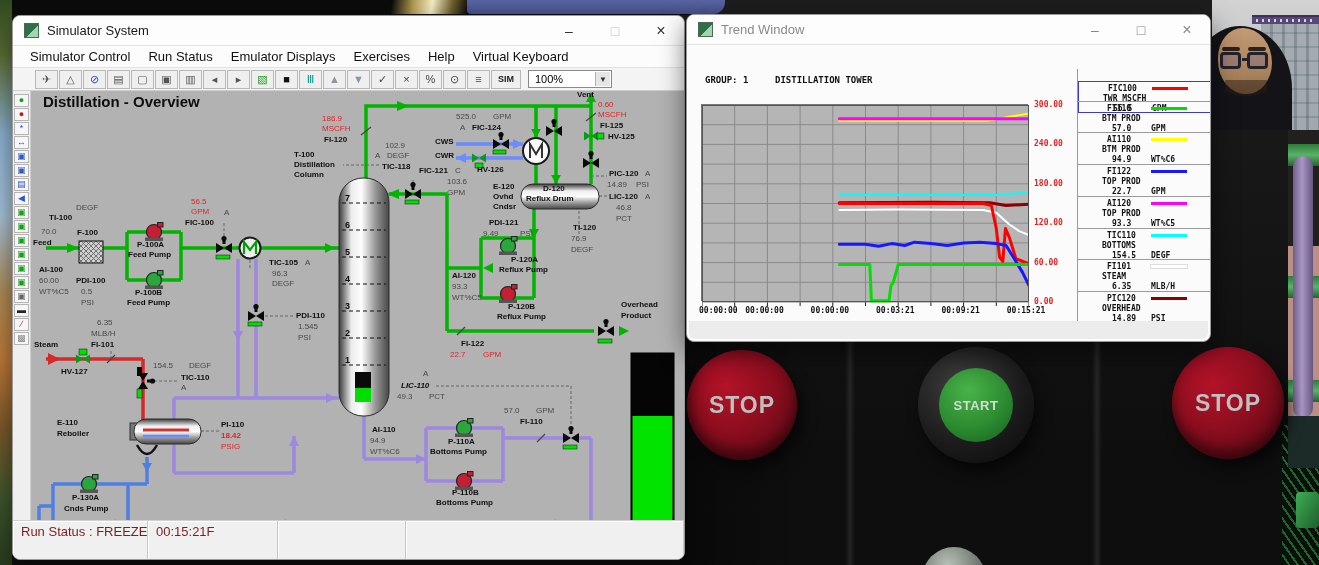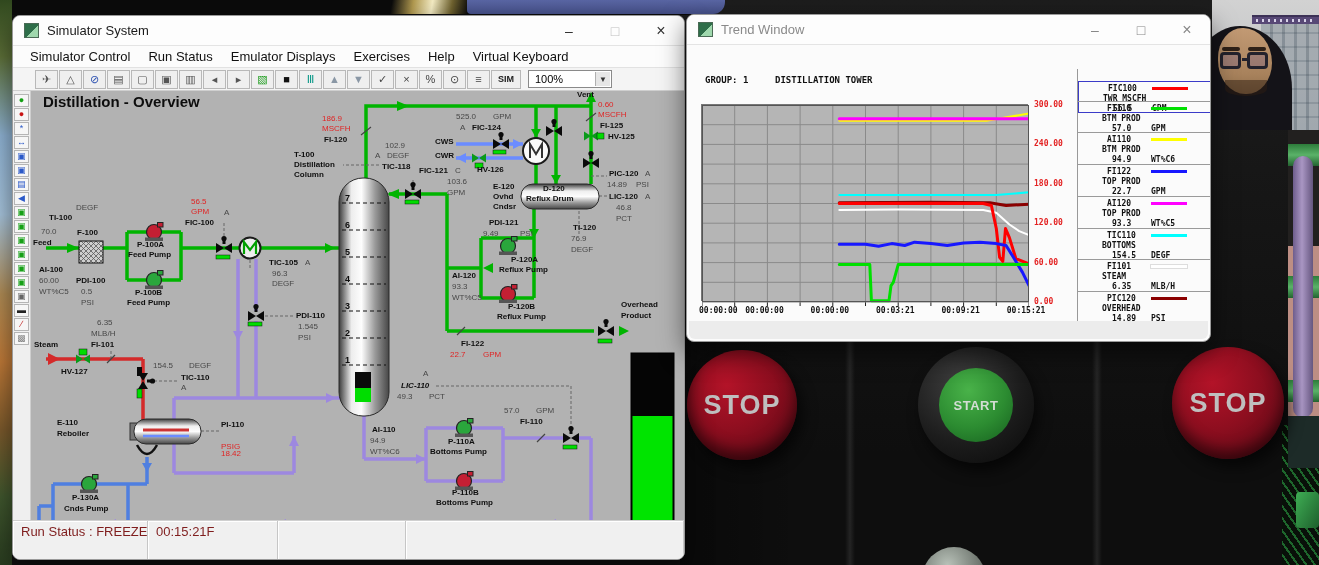--- a/index.html
+++ b/index.html
@@ -18,21 +18,21 @@
     background:linear-gradient(180deg,#1d1d1d 0%,#161616 35%,#0e0e0e 80%); }
   .seam { position:absolute; top:335px; bottom:0; width:10px;
     background:linear-gradient(90deg,rgba(255,255,255,0) 0%,rgba(255,255,255,.09) 50%,rgba(255,255,255,0) 100%); }
   .panel-shade { position:absolute; top:335px; bottom:0; width:120px;
     background:linear-gradient(90deg,rgba(0,0,0,.35),rgba(0,0,0,0)); }
 
   .hw-btn { position:absolute; border-radius:50%; display:flex; align-items:center; justify-content:center; z-index:5; }
   .hw-stop { width:110px; height:110px;
     background:radial-gradient(circle at 36% 32%,#b31328 0%,#8d0e1f 45%,#5f0a16 85%);
     box-shadow:inset 0 -8px 14px rgba(0,0,0,.5), 6px 8px 14px rgba(0,0,0,.6); }
-  .hw-stop span { color:#bfbfbf; font-weight:bold; font-size:27px; letter-spacing:1px; }
+  .hw-stop span { color:#bfbfbf; font-weight:bold; font-size:23px; letter-spacing:1px; }
   .hw-start-outer { width:116px; height:116px;
     background:radial-gradient(circle at 38% 32%,#3f3f3f 0%,#1c1c1c 55%,#0a0a0a 95%);
     box-shadow:4px 8px 14px rgba(0,0,0,.6); }
   .hw-start-inner { width:74px; height:74px; border-radius:50%; display:flex; align-items:center; justify-content:center;
     background:radial-gradient(circle at 40% 30%,#49b249 0%,#2c8c31 55%,#186320 95%); }
   .hw-start-inner span { color:#d4ddd4; font-weight:bold; font-size:13px; letter-spacing:.5px; }
 
   .sphere { position:absolute; left:922px; top:547px; width:64px; height:64px; border-radius:50%; z-index:5;
     background:radial-gradient(circle at 40% 28%,#b8c1b8 0%,#6d746d 55%,#383d38 95%); }
   .grid-br { position:absolute; left:1282px; top:425px; width:37px; height:140px; z-index:4;
@@ -490,21 +490,21 @@
             <span class="dl g" style="left: 66px; top: 228px;">6.35</span>
             <span class="dl g" style="left: 60px; top: 239px;">MLB/H</span>
             <span class="dl b" style="left: 60px; top: 250px;">FI-101</span>
             <span class="dl g" style="left: 122px; top: 271px;">154.5</span>
             <span class="dl g" style="left: 158px; top: 271px;">DEGF</span>
             <span class="dl b" style="left: 150px; top: 283px;">TIC-110</span>
             <span class="dl g" style="left: 150px; top: 293px;">A</span>
             <span class="dl b" style="left: 26px; top: 328px;">E-110</span>
             <span class="dl b" style="left: 26px; top: 339px;">Reboiler</span>
             <span class="dl b" style="left: 190px; top: 330px;">PI-110</span>
-            <span class="dl r" style="left: 190px; top: 359px;">18.42</span>
+            <span class="dl r" style="left: 190px; top: 341px; font-weight: bold;">18.42</span>
             <span class="dl r" style="left: 190px; top: 352px;">PSIG</span>
             <span class="dl b" style="left: 41px; top: 403px;">P-130A</span>
             <span class="dl b" style="left: 33px; top: 414px;">Cnds Pump</span>
           </div>
         <div id="diagram-trays">
             <span class="tray" style="left: 314px; top: 102px;">7</span>
             <span class="tray" style="left: 314px; top: 129px;">6</span>
             <span class="tray" style="left: 314px; top: 156px;">5</span>
             <span class="tray" style="left: 314px; top: 183px;">4</span>
             <span class="tray" style="left: 314px; top: 210px;">3</span>

